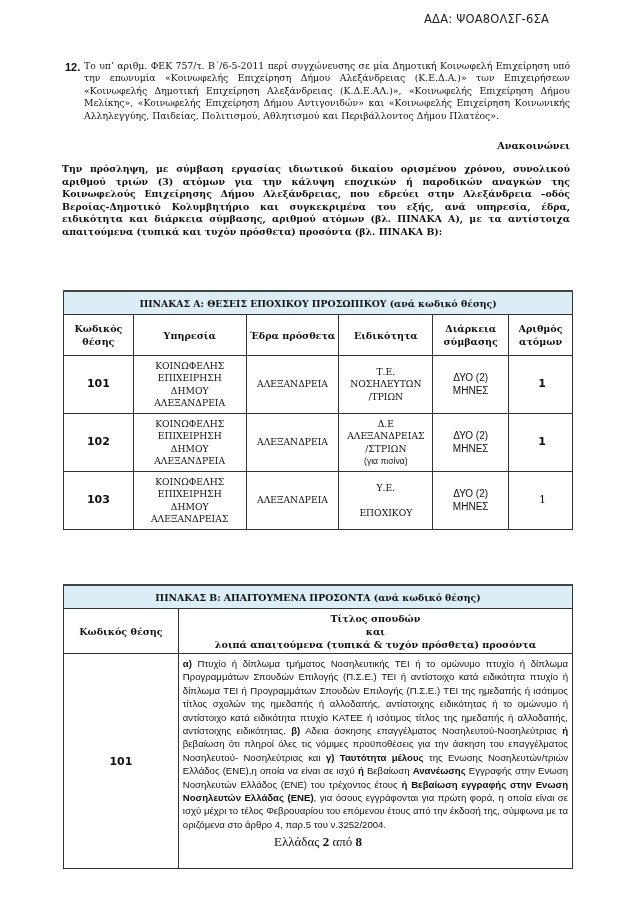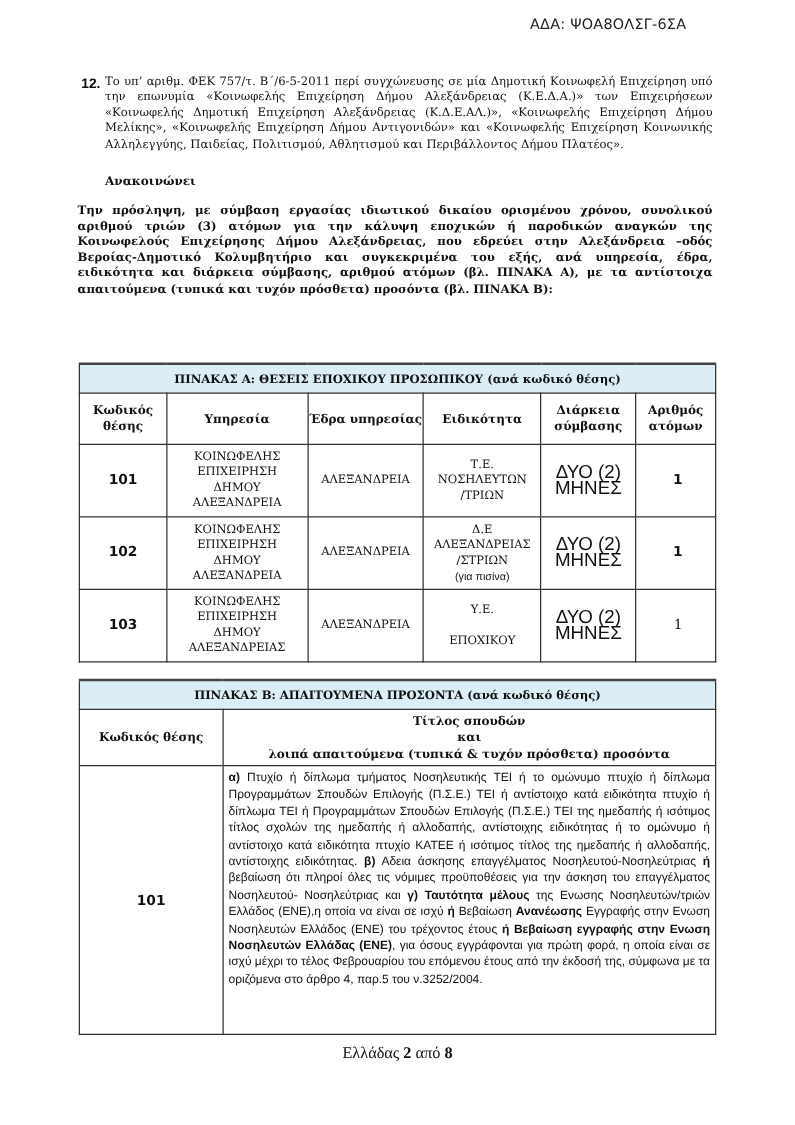--- a/index.html
+++ b/index.html
@@ -1,34 +1,34 @@
 <!DOCTYPE html>
 <html><head>
 <meta charset="utf-8">
 <style>
   html, body { margin: 0; padding: 0; background: #ffffff; }
   body { width: 636px; height: 900px; position: relative; overflow: hidden; color: #111; }
   .ada { position: absolute; top: 12px; left: 424px; font-family: "DejaVu Sans", sans-serif; font-size: 11.5px; letter-spacing: 0.2px; color: #222; }
   .content { position: absolute; left: 84px; top: 60px; width: 486px; font-family: "DejaVu Serif", serif; }
   .item { position: relative; padding-left: 0; font-size: 9.3px; line-height: 12.4px; text-align: justify; margin-bottom: 2px; }
   .item .num { position: absolute; left: -19px; top: 1px; font-family: "Liberation Sans", sans-serif; font-weight: bold; font-size: 11px; }
-  .heading { text-align: left; font-weight: bold; font-size: 9.6px; margin: 18px 0 12px 0; }
+  .heading { text-align: right; font-weight: bold; font-size: 9.6px; margin: 18px 0 12px 0; }
   .announce { font-weight: bold; font-size: 9.4px; line-height: 12.6px; text-align: justify; margin-left: -22px; width: 508px; }
   table { border-collapse: collapse; font-family: "DejaVu Serif", serif; position: absolute; left: 63px; width: 510px; }
   td, th { border: 1px solid #333; padding: 0; text-align: center; vertical-align: middle; }
   .tA { top: 290px; }
   .tA .title { background: #dbeef5; font-weight: bold; font-size: 9.3px; height: 22px; border-top: 2px solid #444; }
   .tA .hdr th { font-weight: bold; font-size: 9.6px; height: 40px; line-height: 13px; }
   .tA .row td { height: 57px; font-size: 9.2px; line-height: 12.4px; }
   .tA .row td.code { font-weight: bold; font-size: 11px; font-family: "DejaVu Sans", sans-serif; }
   .tA .row td.cnt { font-weight: bold; font-size: 11px; font-family: "DejaVu Sans", sans-serif; text-align: right; padding-right: 26px; }
   .tA .row td.cnt.light { font-weight: normal; font-family: "DejaVu Serif", serif; }
-  .tA .row td.sm { font-family: "Liberation Sans", sans-serif; font-size: 15px; }
+  .tA .row td.sm { font-family: "Liberation Sans", sans-serif; font-size: 10px; }
   .tA .row td .note { font-family: "Liberation Sans", sans-serif; font-size: 8.6px; }
-  .tB { top: 543px; }
+  .tB { top: 584px; }
   .tB .title { background: #dbeef5; font-weight: bold; font-size: 9.3px; height: 22px; border-top: 2px solid #444; }
   .tB .hdr th { font-weight: bold; font-size: 9.6px; height: 44px; line-height: 13px; }
   .tB .row td.code { font-weight: bold; font-size: 11px; font-family: "DejaVu Sans", sans-serif; height: 214px; }
   .tB .row td.desc { text-align: justify; vertical-align: top; font-family: "Liberation Sans", sans-serif; font-size: 9.6px; line-height: 13.4px; padding: 3px 4px 6px 4px; margin-top: 46px; }
   .b { font-weight: bold; }
   .footer { position: absolute; top: 834px; left: 0; width: 636px; text-align: center; font-family: "Liberation Serif", serif; font-size: 13px; }
   .footer .b { font-weight: bold; }
 </style>
 </head>
 <body>
@@ -53,21 +53,21 @@
       <col style="width:76px">
       <col style="width:64px">
   </colgroup>
   <tbody>
       <tr>
         <td colspan="6" class="title">ΠΙΝΑΚΑΣ Α: ΘΕΣΕΙΣ ΕΠΟΧΙΚΟΥ ΠΡΟΣΩΠΙΚΟΥ (ανά κωδικό θέσης)</td>
       </tr>
   <tr class="hdr">
     <th>Κωδικός θέσης</th>
     <th>Υπηρεσία</th>
-    <th>Έδρα υπηρεσίας</th>
+    <th>Έδρα πρόσθετα</th>
     <th>Ειδικότητα</th>
     <th>Διάρκεια σύμβασης</th>
     <th>Αριθμός ατόμων</th>
   </tr>
   </tbody>
     <tbody id="tA-body">
       <tr class="row">
         <td class="code">101</td>
         <td>
           <div style="min-height: 12px;">ΚΟΙΝΩΦΕΛΗΣ</div>

